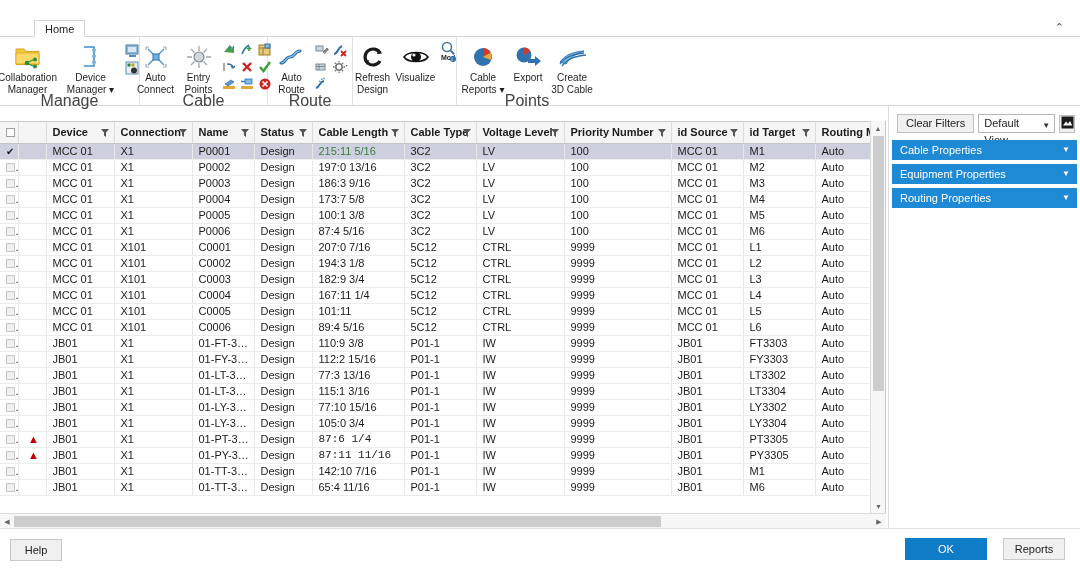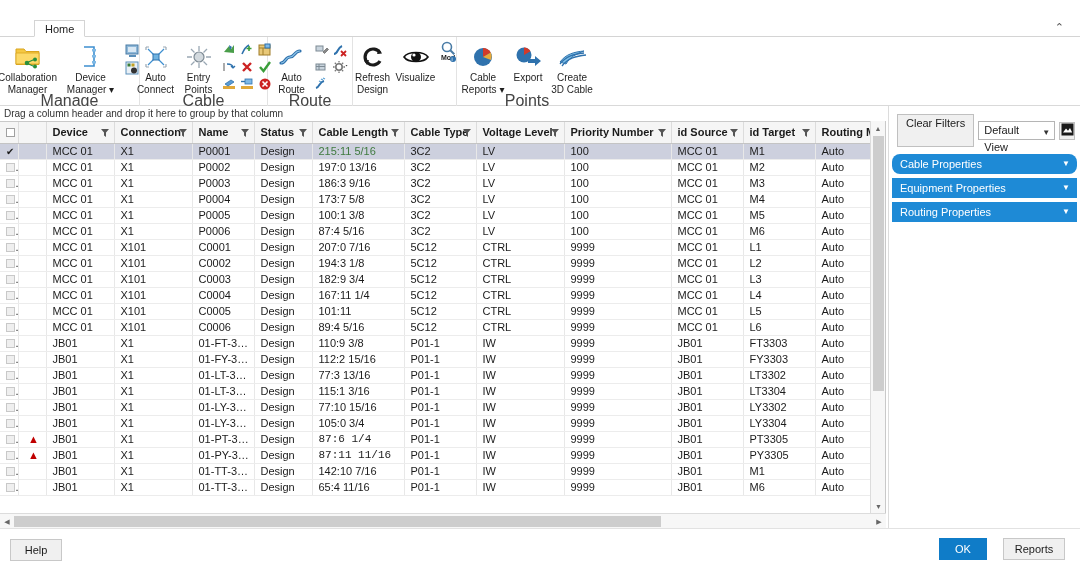--- a/index.html
+++ b/index.html
@@ -112,46 +112,46 @@
                 display:flex; align-items:center; justify-content:center;
                 font-size:7px; color:#666; }
 
   
   .rightpanel {
     position:absolute; top:106px; left:888px; width:192px; height:422px;
     background:#fff; border-left:1px solid #dcdcdc;
   }
   .filterrow { display:flex; align-items:center; gap:4px; padding:8px 5px 5px 8px; }
   .btn-clear {
-    height:33px; padding:0 8px; font-size:11px; background:#f0f0f0;
+    height:19px; padding:0 8px; font-size:11px; background:#f0f0f0;
     border:1px solid #c0c0c0; color:#1b1b1b; line-height:17px; white-space:nowrap;
   }
   .viewsel {
     height:19px; width:86px; font-size:11px; background:#fff; border:1px solid #b5b5b5;
     position:relative; padding:0 14px 0 5px; line-height:17px; color:#1b1b1b;
   }
   .viewsel .chev { position:absolute; right:4px; top:2px; font-size:8px; color:#333; }
   .savebtn { width:18px; height:18px; border:1px solid #c0c0c0; background:#f0f0f0;
              display:flex; align-items:center; justify-content:center; }
   .acc {
     height:20px; margin:0 3px 4px 3px; background:#1e8ad6; color:#fff;
     font-size:11px; display:flex; align-items:center; padding:0 8px; position:relative;
   }
   .acc .chev { position:absolute; right:7px; top:5px; font-size:8px; }
-  .acc.first { margin-top:2px;border-radius:8px; }
+  .acc.first { margin-top:2px; }
 
   
   .footer { position:absolute; top:528px; left:0; right:0; height:41px;
             background:#fff; border-top:1px solid #e2e2e2; }
   .btn {
     position:absolute; height:22px; font-size:11px; line-height:20px; text-align:center;
     border:1px solid #c8c8c8; background:#f0f0f0; color:#1b1b1b;
   }
   .btn-help { left:10px; top:10px; width:52px; }
-  .btn-ok { right:93px; top:9px; width:48px; background:#0f7cc8; border:1px solid #0f7cc8; color:#fff; }
+  .btn-ok { right:93px; top:9px; width:82px; background:#0f7cc8; border:1px solid #0f7cc8; color:#fff; }
   .btn-cancel { right:15px; top:9px; width:62px; }
 </style>
 </head>
 <body>
 
 <div class="app">
 
   <div class="titlebar">
     <div class="title-text">Cable Manager</div>
     <div class="wincontrols">
@@ -419,23 +419,20 @@
             </svg>
           </div>
           <div class="lbl">Create</div>
           <div class="lbl">3D Cable</div>
         </div>
       </div>
       <div class="rg-label">Points</div>
     </div>
   </div>
 
-  <div class="groupbar">
-    <span>Drag a column header and drop it here to group by that column</span>
-  </div>
 
   <div class="gridwrap">
     <table class="grid">
       <colgroup>
         <col style="width:18px">
           <col style="width:28px">
           <col style="width:68px">
         <col style="width:78px">
           <col style="width:62px">
           <col style="width:58px">

